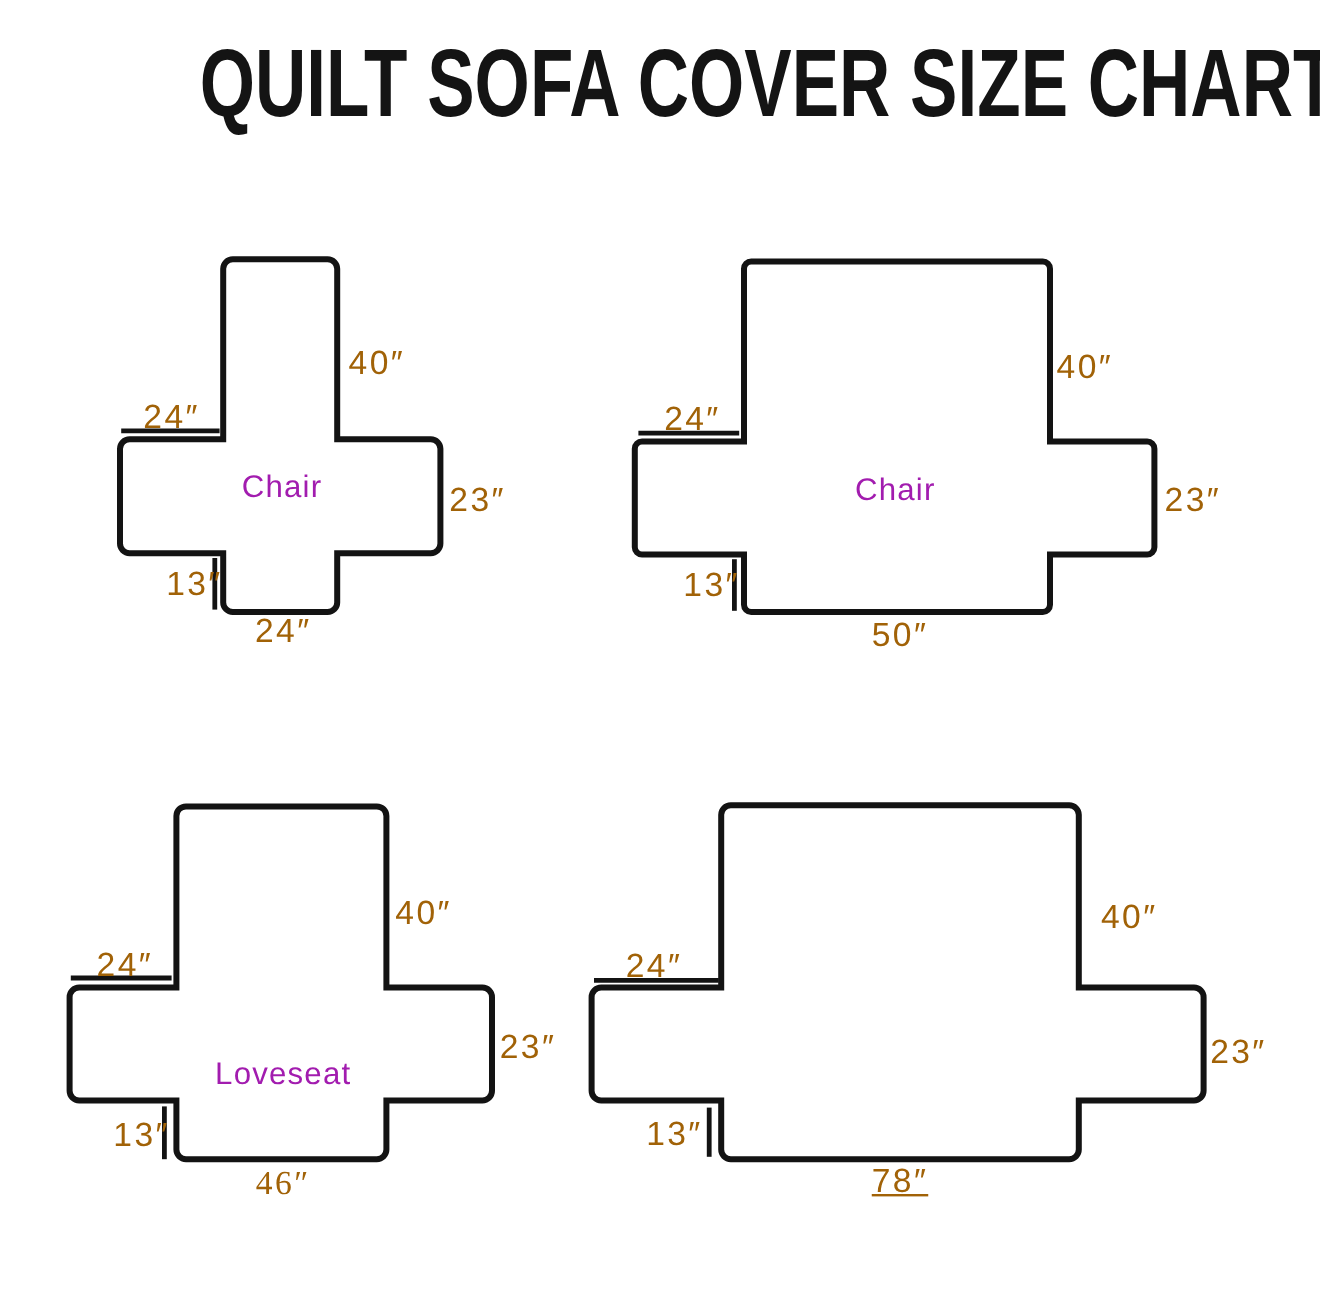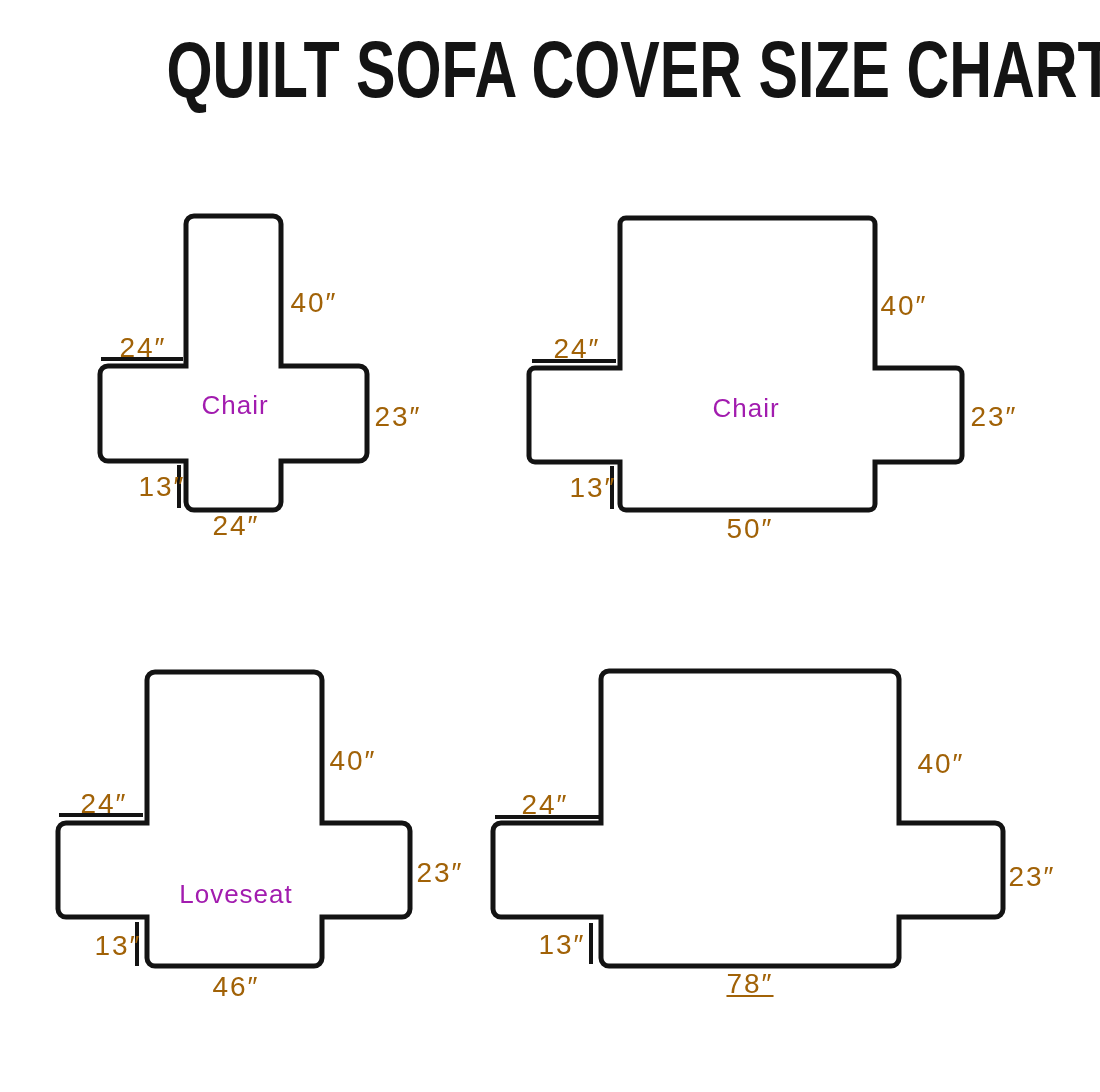--- a/index.html
+++ b/index.html
@@ -114,21 +114,21 @@
   <span class="lbl" style="left:577px; top:349px;">24″</span>
   <span class="lbl" style="left:994px; top:417px;">23″</span>
   <span class="lbl" style="left:593px; top:488px;">13″</span>
   <span class="lbl" style="left:750px; top:529px;">50″</span>
 
   <span class="lbl name" style="left:236px; top:882px;margin-top:12px;">Loveseat</span>
   <span class="lbl" style="left:353px; top:761px;">40″</span>
   <span class="lbl" style="left:104px; top:804px;">24″</span>
   <span class="lbl" style="left:440px; top:873px;">23″</span>
   <span class="lbl" style="left:118px; top:946px;">13″</span>
-  <span class="lbl" style="left:236px; top:987px;">46″</span>
+  <span class="lbl" style="left:236px; top:987px;font-family:Liberation Serif, serif;">46″</span>
 
   <span class="lbl" style="left:941px; top:764px;">40″</span>
   <span class="lbl" style="left:545px; top:805px;">24″</span>
   <span class="lbl" style="left:1032px; top:877px;">23″</span>
   <span class="lbl" style="left:562px; top:945px;">13″</span>
   <span class="lbl" style="left:750px; top:984px;text-decoration:underline;">78″</span>
 
 </div>
 
 </body></html>

